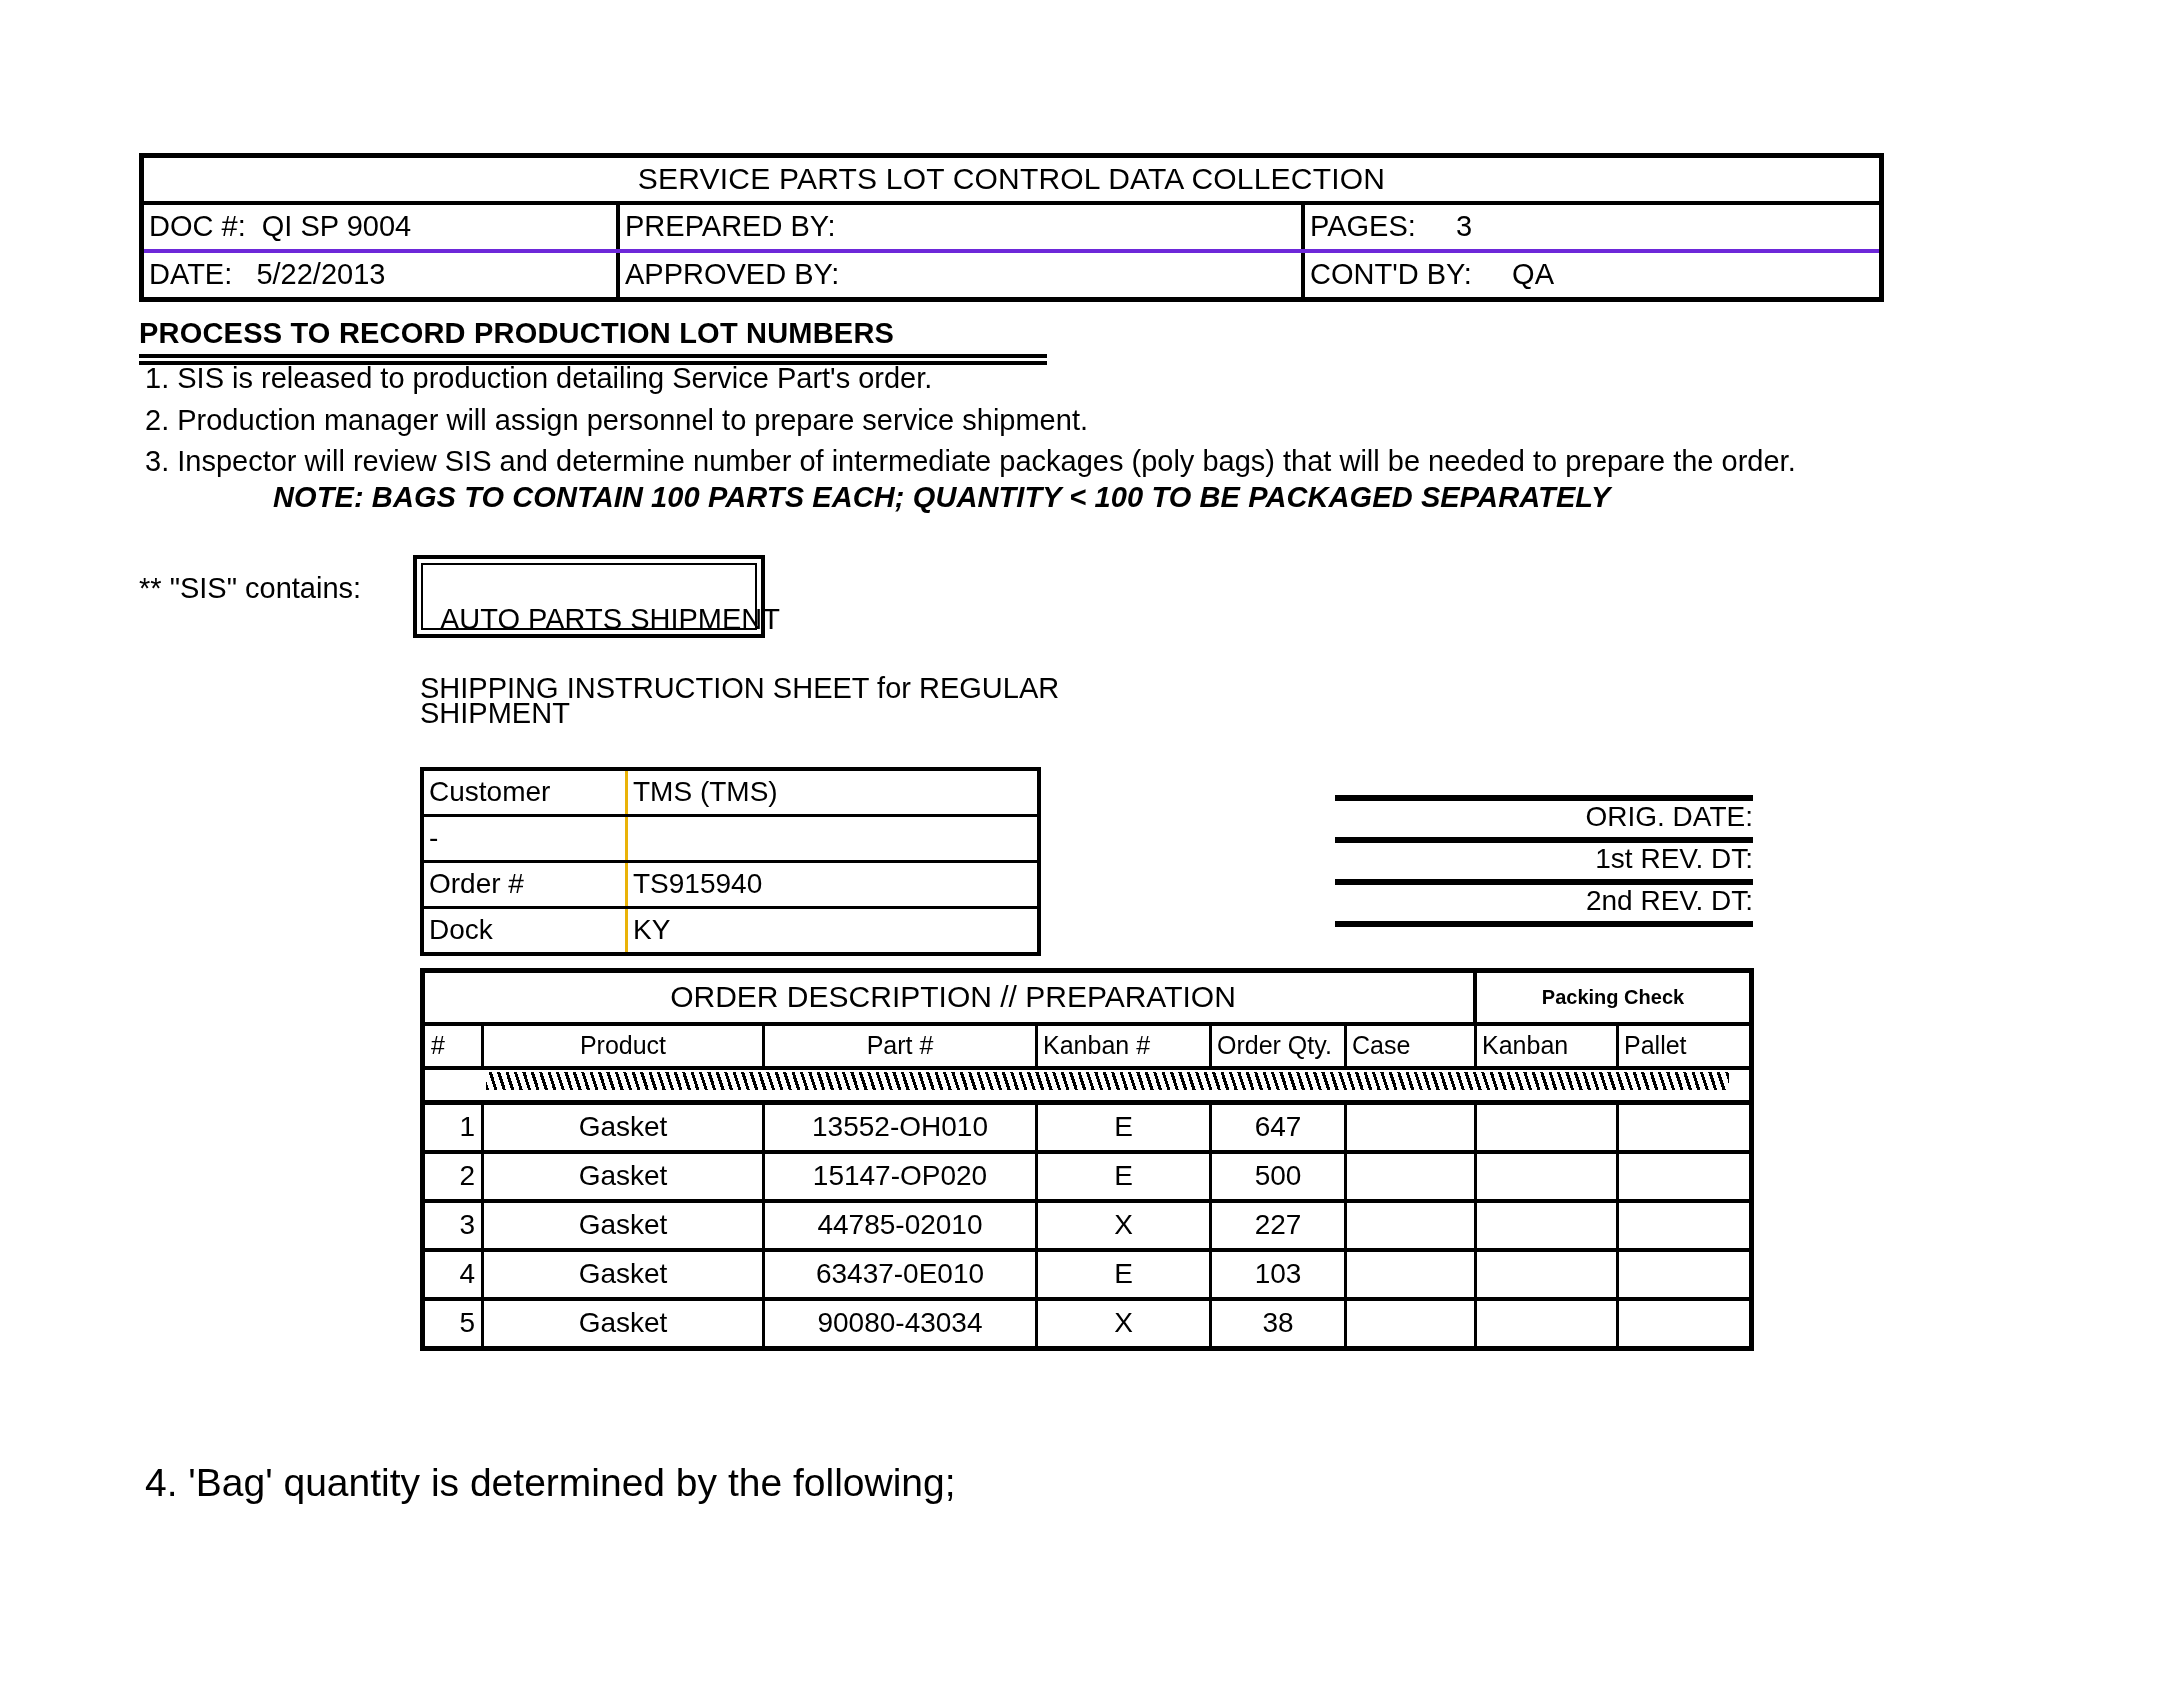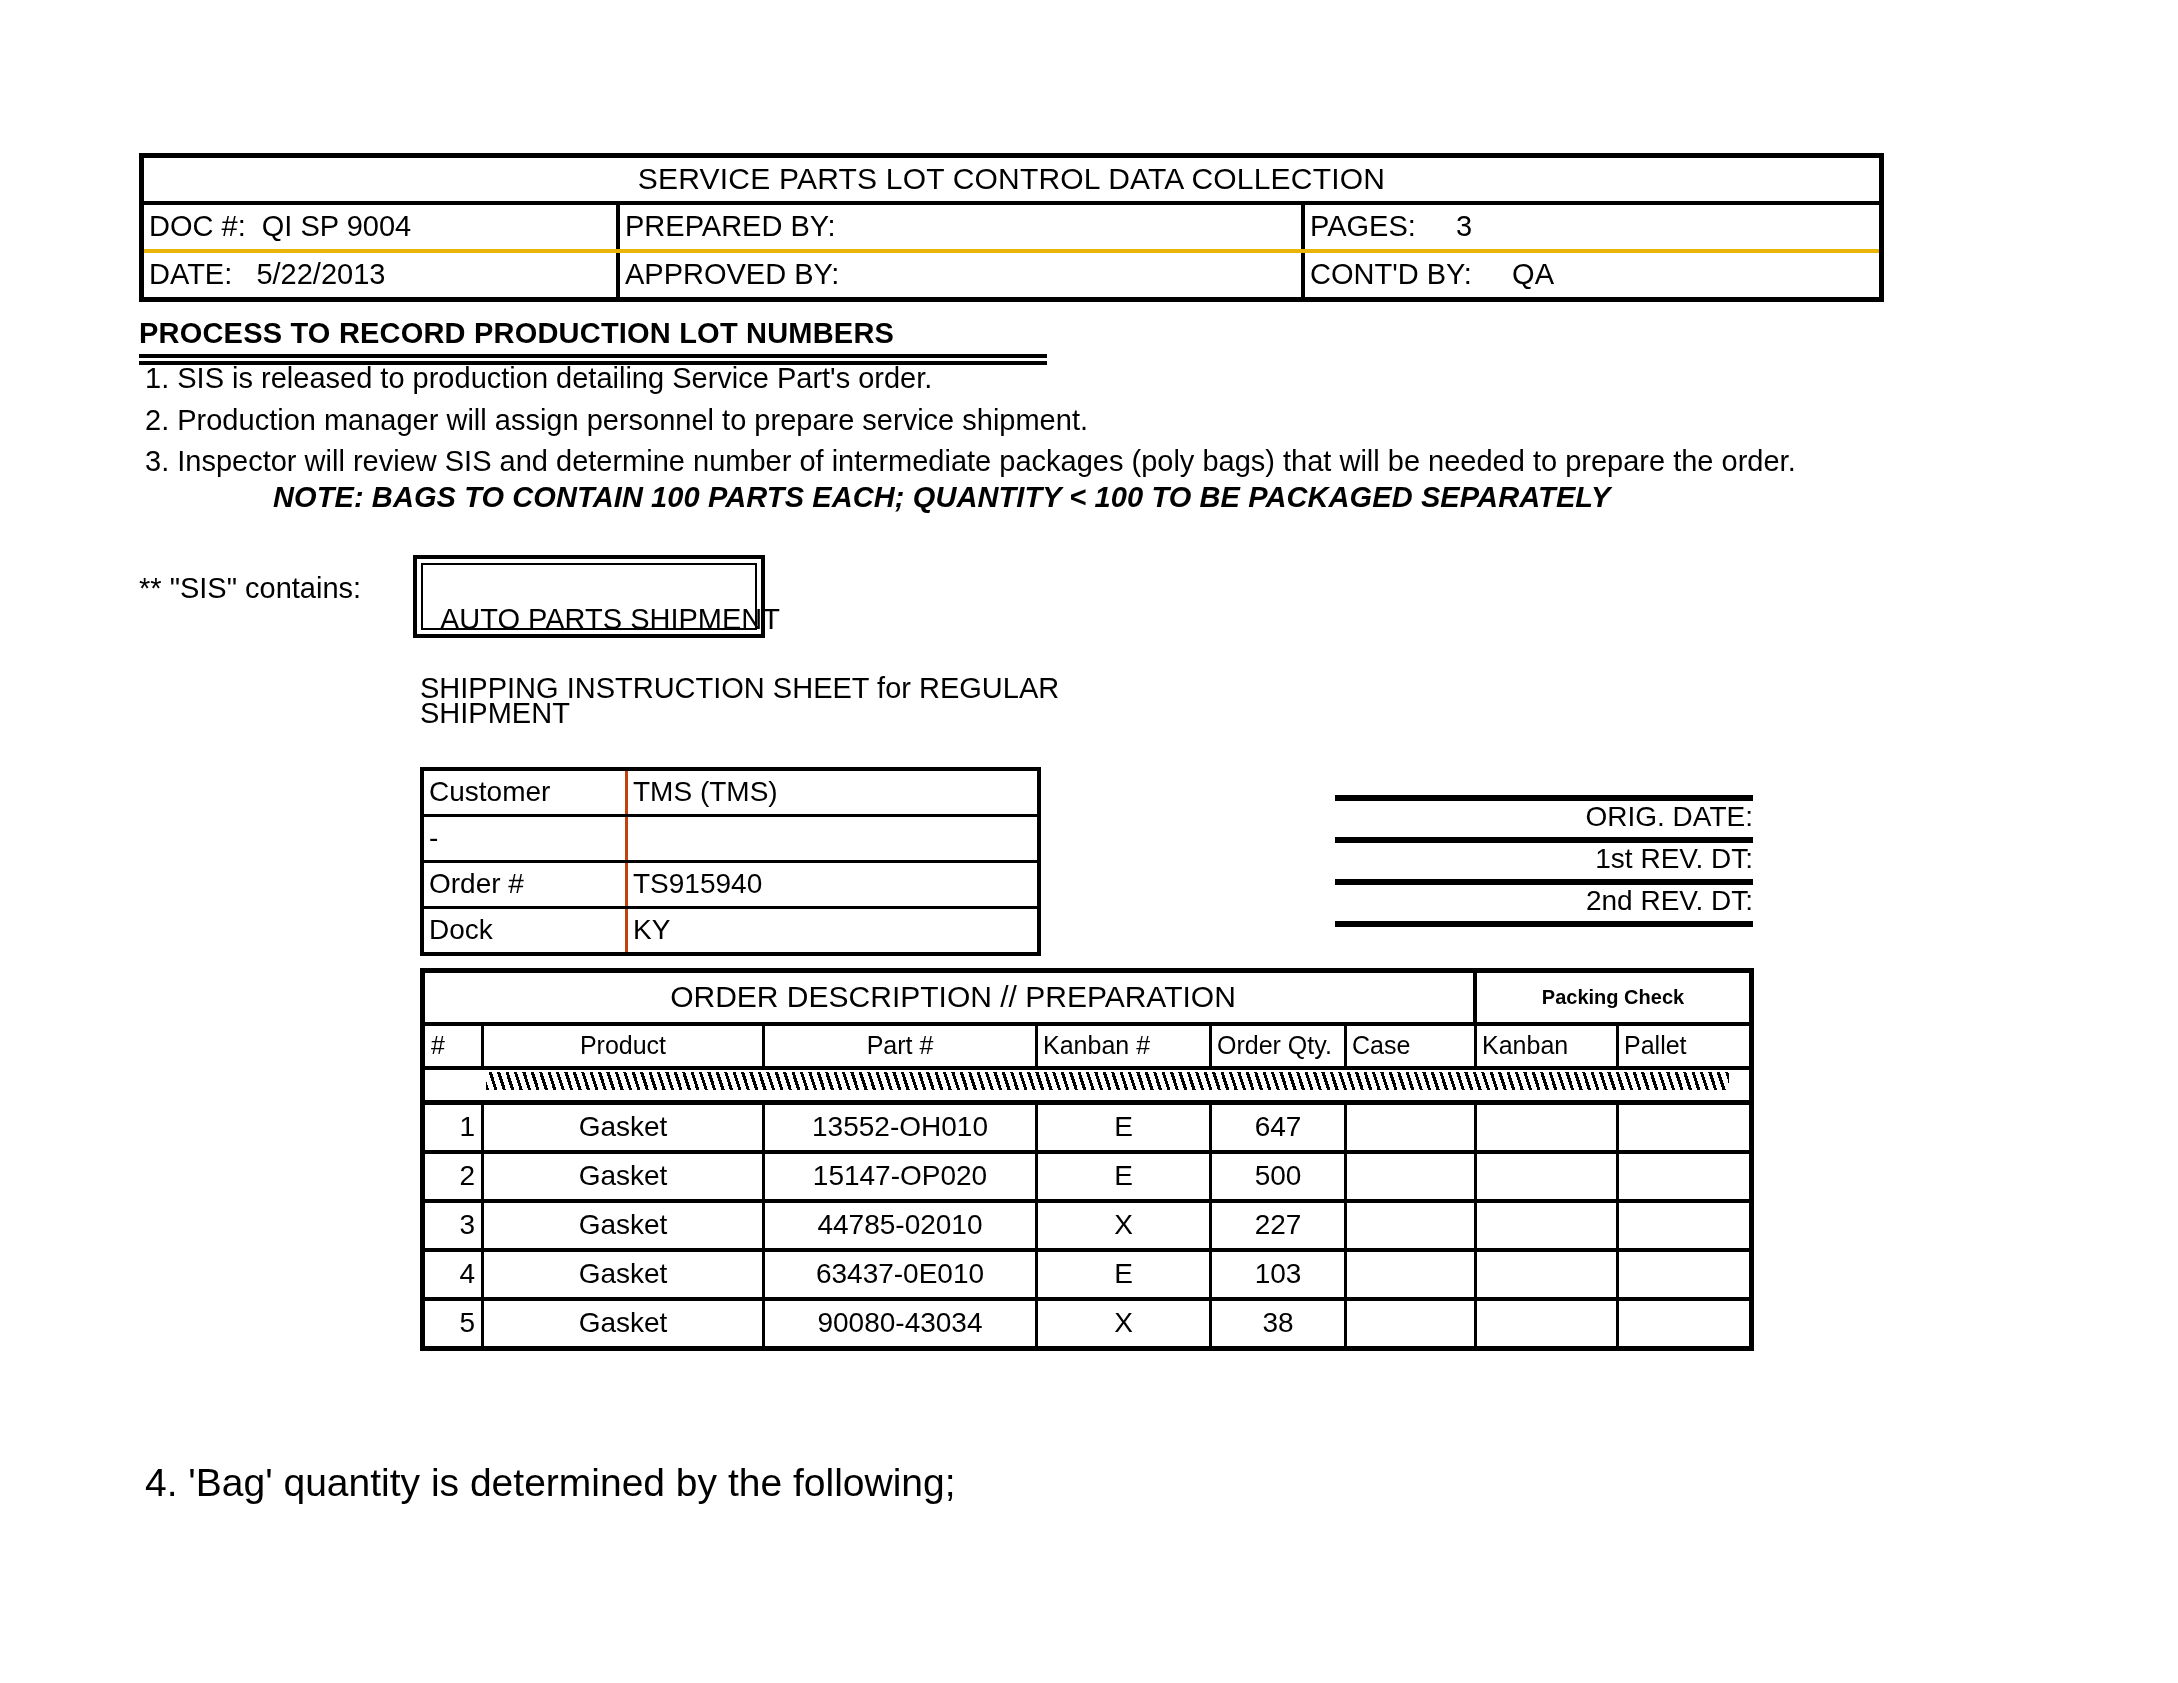--- a/index.html
+++ b/index.html
@@ -36,21 +36,21 @@
   .doc-header .dh-title-row {
     border-bottom: 4px solid #000;
     text-align: center;
     font-size: 30px;
     line-height: 1.0;
     padding: 6px 0 7px 0;
     letter-spacing: 0.2px;
   }
   .dh-row {
     display: flex;
-    border-bottom: 4px solid #eab308;
+    border-bottom: 4px solid #6d28d9;
   }
   .dh-row.last { border-bottom: none; }
   .dh-cell {
     box-sizing: border-box;
     font-size: 29px;
     line-height: 1.0;
     padding: 7px 0 8px 5px;
     white-space: pre;
     overflow: hidden;
   }
@@ -173,21 +173,21 @@
     background: #fff;
   }
   .cust-row {
     display: flex;
     border-bottom: 3px solid #000;
   }
   .cust-row.last { border-bottom: none; }
   .cust-k {
     width: 204px;
     box-sizing: border-box;
-    border-right: 3px solid #c2410c;
+    border-right: 3px solid #eab308;
     font-size: 28px;
     line-height: 1.0;
     padding: 7px 0 8px 5px;
     white-space: pre;
   }
   .cust-v {
     flex: 1;
     box-sizing: border-box;
     font-size: 28px;
     line-height: 1.0;

